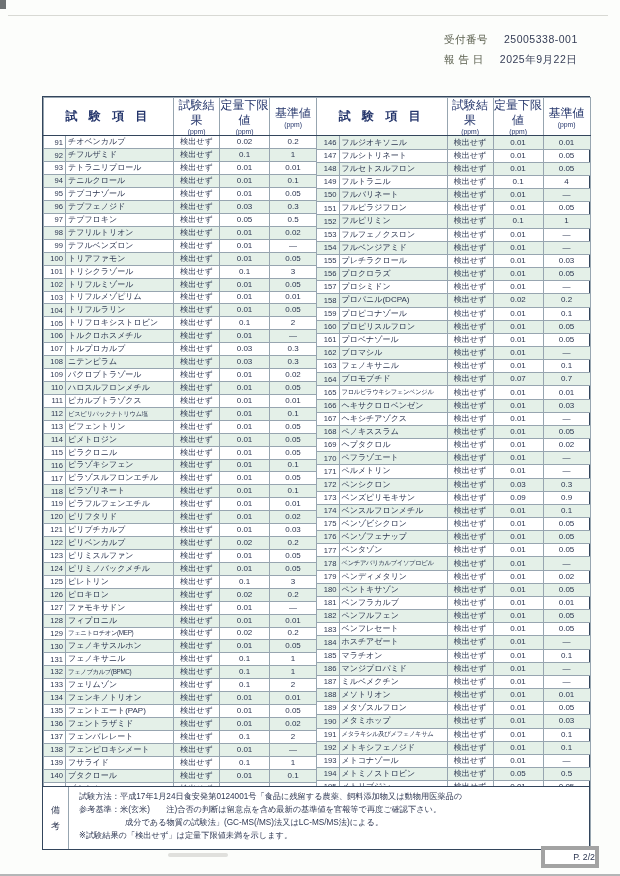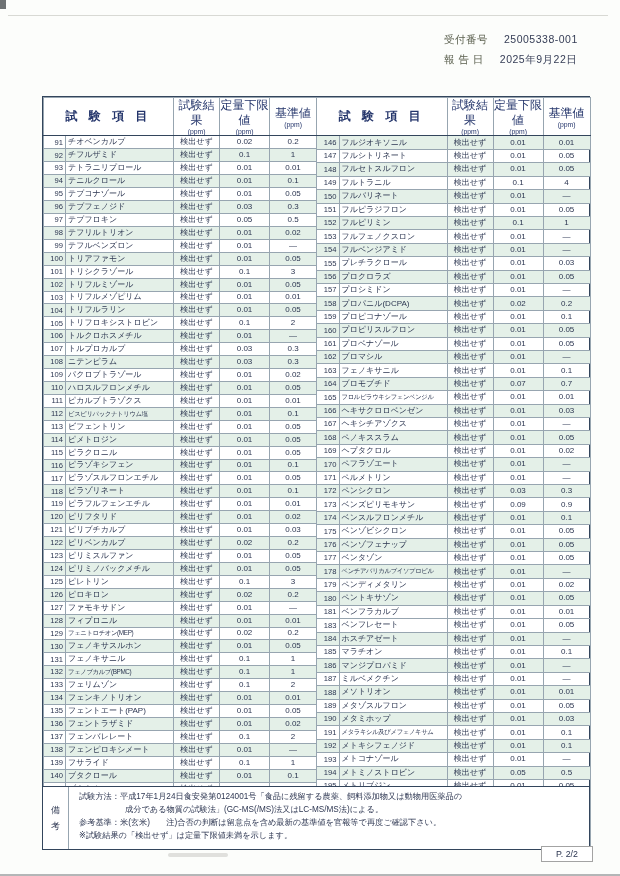--- a/index.html
+++ b/index.html
@@ -55,21 +55,21 @@
     width:25px;border-right:0.8px solid #97a5b0;display:flex;flex-direction:column;
     align-items:center;justify-content:center;gap:3px;font-size:9px;color:#2b3550;
   }
   .notes-body{flex:1;padding:3px 20px 0 10px;font-size:8.2px;line-height:1.6;color:#2e3752;}
   .notes-line{white-space:nowrap;overflow:hidden;}
   .notes-line.indent{margin-left:46px;}
 
   
   .pagebox{
     position:absolute;left:541px;top:846px;width:50px;height:14px;
-    border:1px solid #a3a3a3;background:#fff;display:flex;align-items:center;justify-content:center;
+    border:4px solid #a3a3a3;background:#fff;display:flex;align-items:center;justify-content:flex-end;
     font-size:8.8px;color:#2b3550;
   }
 </style>
 </head>
 <body>
 
 <div class="scan-top-line"></div>
 <div class="scan-corner"></div>
 
 <div class="docinfo">
@@ -769,20 +769,27 @@
           <td class="col3">0.01</td>
           <td class="col4">0.05</td>
         </tr>
         <tr>
           <td class="col0">181</td>
           <td class="col1">ベンフラカルブ</td>
           <td class="col2">検出せず</td>
           <td class="col3">0.01</td>
           <td class="col4">0.01</td>
         </tr>
+        <tr class="alt">
+          <td class="col0">182</td>
+          <td class="col1">ペンフルフェン</td>
+          <td class="col2">検出せず</td>
+          <td class="col3">0.01</td>
+          <td class="col4">0.05</td>
+        </tr>
         <tr>
           <td class="col0">183</td>
           <td class="col1">ベンフレセート</td>
           <td class="col2">検出せず</td>
           <td class="col3">0.01</td>
           <td class="col4">0.05</td>
         </tr>
         <tr class="alt">
           <td class="col0">184</td>
           <td class="col1">ホスチアゼート</td>
@@ -899,22 +906,22 @@
   </table>
 </div>
 
 <div class="notes">
   <div class="notes-label">
     <span>備</span>
     <span>考</span>
   </div>
   <div class="notes-body">
     <div class="notes-line">試験方法：平成17年1月24日食安発第0124001号「食品に残留する農薬、飼料添加物又は動物用医薬品の</div>
+    <div class="notes-line">参考基準：米(玄米)　　注)合否の判断は留意点を含め最新の基準値を官報等で再度ご確認下さい。</div>
     <div class="notes-line indent">成分である物質の試験法」(GC-MS(/MS)法又はLC-MS/MS法)による。</div>
-    <div class="notes-line">参考基準：米(玄米)　　注)合否の判断は留意点を含め最新の基準値を官報等で再度ご確認下さい。</div>
     <div class="notes-line">※試験結果の「検出せず」は定量下限値未満を示します。</div>
   </div>
 </div>
 
 <div class="pagebox">
   <span>P. 2/2</span>
 </div>
 
 <div class="scan-smudge"></div>
 <div class="scan-bottom"></div>

